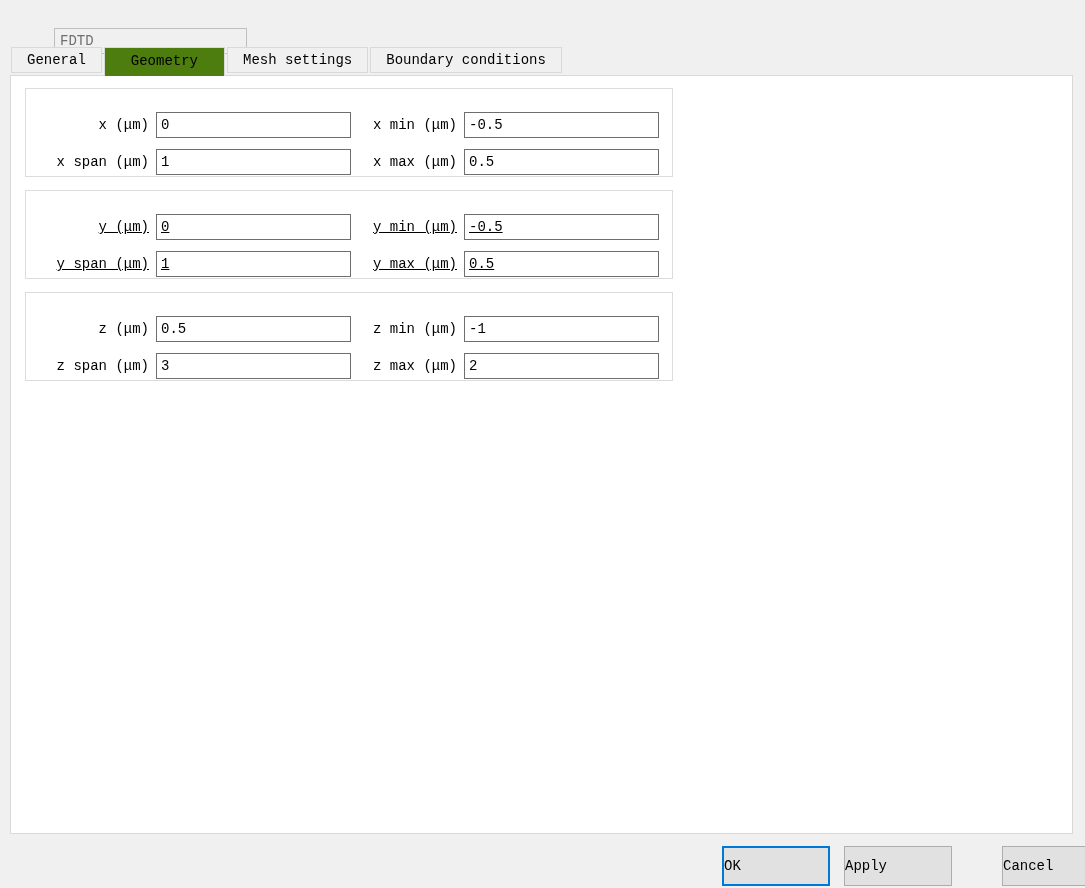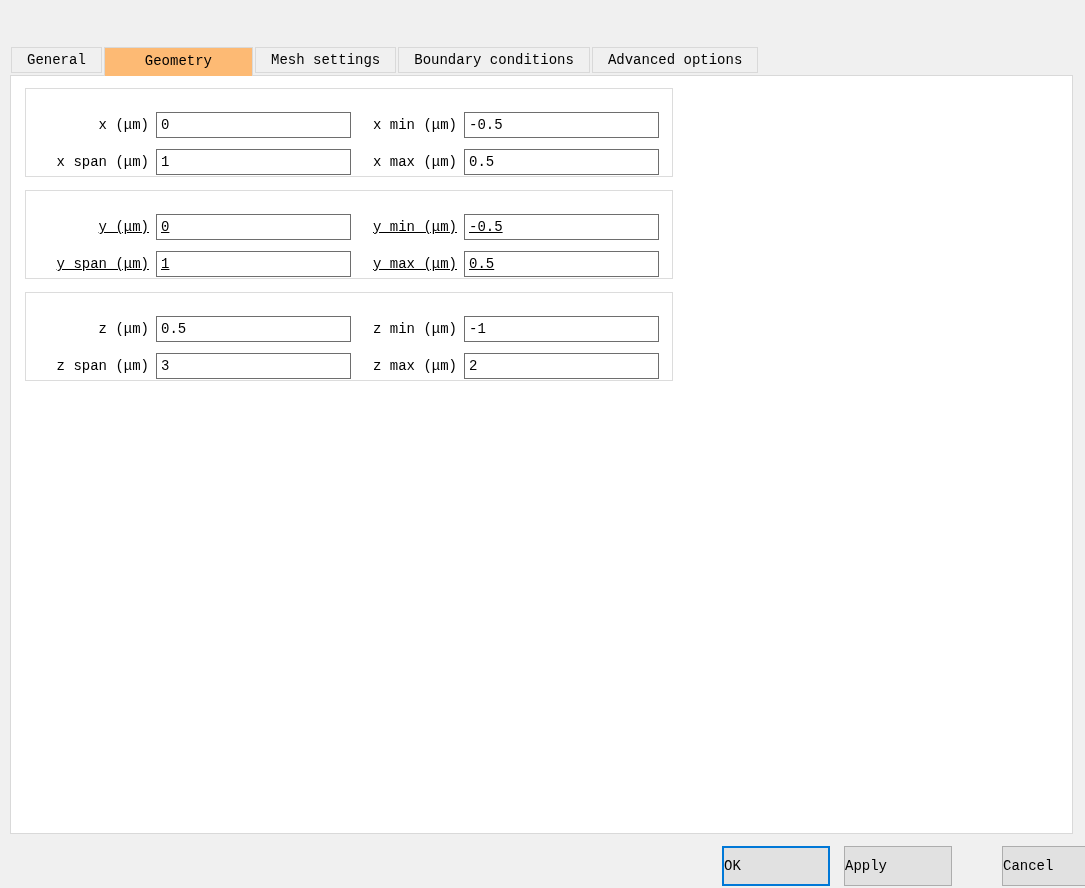--- a/index.html
+++ b/index.html
@@ -36,22 +36,22 @@
     padding: 0 15px;
     background: #f0f0f0;
     border: 1px solid #d9d9d9;
     margin-right: 2px;
     cursor: default;
     white-space: nowrap;
     text-align: center;
   }
   .tab.active {
     height: 29px; line-height: 27px;
-    padding: 0 40px;
-    background: #fdba74;
+    padding: 0 26px;
+    background: #4d7c0f;
     border-bottom: none;
     margin-bottom: -1px;
   }
 
   
   .panel {
     position: absolute; left: 10px; top: 75px;
     width: 1063px; height: 759px;
     background: #ffffff;
     border: 1px solid #d9d9d9;
@@ -105,28 +105,28 @@
   }
   .btn-ok     { left: 722px; top: 846px; }
   .btn-apply  { left: 844px; top: 846px; }
   .btn-cancel { left: 966px; top: 846px; margin-left: 36px; }
 </style>
 </head>
 <body>
 
 <div class="name-row">
   <span class="name-label">name</span>
+  <input class="name-input" type="text" readonly="" value="FDTD" style="">
 </div>
 
 <div class="tabbar">
   <div class="tab">General</div>
   <div class="tab active">Geometry</div>
   <div class="tab">Mesh settings</div>
   <div class="tab">Boundary conditions</div>
-  <div class="tab">Advanced options</div>
 </div>
 
 <div class="panel">
 
   <div class="groupbox g0">
     <span class="fld-label">x (μm)</span>
     <input class="fld-input" type="text" value="0" style="">
     <span class="fld-label">x min (μm)</span>
     <input class="fld-input" type="text" value="-0.5" style="">
     <span class="fld-label">x span (μm)</span>

